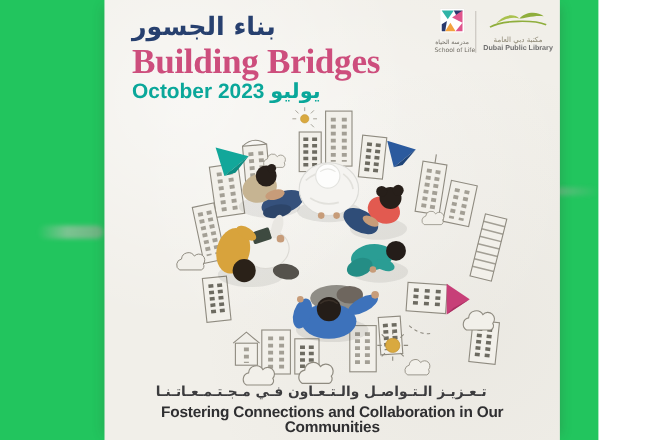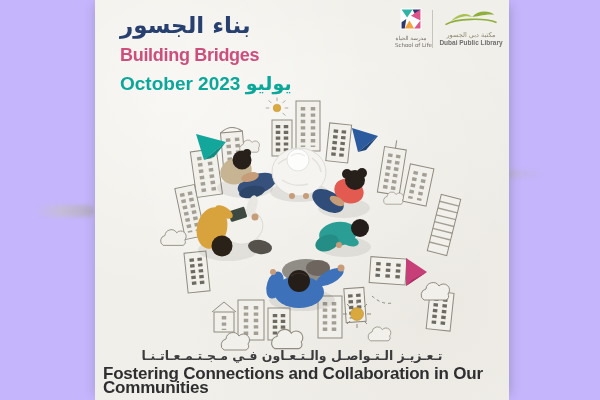--- a/index.html
+++ b/index.html
@@ -1,35 +1,35 @@
 <!DOCTYPE html>
 <html><head>
 <meta charset="utf-8">
 <style>
   html,body{margin:0;padding:0;background:#ffffff;}
-  .frame{position:relative;width:600px;height:400px;overflow:hidden;
-         background:#c4b5fd;font-family:"Liberation Sans","DejaVu Sans",sans-serif;}
+  .frame{position:relative;width:544px;height:400px;overflow:hidden;
+         background:#22c55e;font-family:"Liberation Sans","DejaVu Sans",sans-serif;}
   .band-smudge{position:absolute;filter:blur(2px);opacity:.55;}
   .smudge-left{left:34px;top:205px;width:60px;height:12px;
       background:linear-gradient(to left,#a8a49c 0%,#c6c3bc 55%,rgba(198,195,188,0) 100%);
       border-radius:6px;}
   .smudge-right{left:506px;top:170px;width:40px;height:8px;
       background:linear-gradient(to right,#b7b4ad 0%,rgba(183,180,173,0) 100%);
       border-radius:4px;opacity:.4;}
   .poster{position:absolute;left:95px;top:0;width:414px;height:400px;
       background-color:#f1efe9;
       background-image:
         radial-gradient(circle at 18% 22%, rgba(255,255,255,.5) 0%, rgba(255,255,255,0) 45%),
         radial-gradient(circle at 80% 75%, rgba(120,115,100,.05) 0%, rgba(120,115,100,0) 55%),
         radial-gradient(circle at 55% 40%, rgba(255,255,255,.35) 0%, rgba(255,255,255,0) 60%);
       box-shadow:6px 0 10px -5px rgba(60,55,45,.25), -6px 0 10px -5px rgba(60,55,45,.18);}
   .title-block{position:absolute;left:25px;top:10px;width:270px;}
   .title-ar{font-family:"DejaVu Sans",sans-serif;font-weight:bold;font-size:23px;
       line-height:30px;color:#27406f;}
-  .title-en{font-weight:bold;font-size:18px;line-height:31px;color:#cd4e7d;letter-spacing:-.3px;}
+  .title-en{font-weight:bold;font-size:32px;line-height:31px;color:#cd4e7d;letter-spacing:-.3px;font-family:Liberation Serif, serif;}
   .date-line{font-family:"Liberation Sans","DejaVu Sans",sans-serif;
       font-weight:bold;font-size:19px;line-height:25px;color:#0aa79a;}
   .logo-lockup{position:absolute;left:300px;top:8px;width:112px;height:44px;display:flex;}
   .sol{width:32px;text-align:center;}
   .sol-text-ar,.sol-text-en{font-size:5.5px;line-height:6px;color:#6f6b63;
       font-family:"DejaVu Sans",sans-serif;margin-top:1px;white-space:nowrap;}
   .logo-divider{width:1px;height:38px;background:#c7c4bd;margin:2px 5px 0 5px;}
   .dpl{width:66px;text-align:center;}
   .dpl-text-ar{font-size:6.5px;line-height:7px;color:#8d8773;
       font-family:"DejaVu Sans",sans-serif;white-space:nowrap;}
@@ -37,22 +37,22 @@
   .illustration{position:absolute;left:0;top:0;}
   .bld{fill:#f2f0ea;stroke:#8f8b80;stroke-width:1;}
   .win{stroke:#8f8b80;stroke-width:4.5;stroke-dasharray:3.4 3;fill:none;opacity:.8;}
   .winD{stroke:#565349;stroke-width:4.5;stroke-dasharray:3.2 2.6;fill:none;opacity:.85;}
   .stripes{stroke:#8f8b80;stroke-width:1.4;fill:none;opacity:.8;}
   .cld{fill:#f2f0ea;stroke:#8f8b80;stroke-width:1;}
   .sketch{stroke:#8f8b80;stroke-width:1;fill:none;}
   .footer-ar{position:absolute;left:15px;top:348px;width:364px;text-align:center;
       direction:rtl;font-family:"DejaVu Sans",sans-serif;font-weight:bold;
       font-size:12.5px;line-height:16px;color:#3c3c3e;letter-spacing:.4px;}
-  .footer-en{position:absolute;left:8px;top:367px;width:398px;text-align:left;
-      font-weight:bold;font-size:17px;line-height:14px;color:#2f2f31;letter-spacing:-.2px;}
+  .footer-en{position:absolute;left:8px;top:367px;width:398px;text-align:center;
+      font-weight:bold;font-size:14px;line-height:14px;color:#2f2f31;letter-spacing:-.2px;}
 </style>
 </head>
 <body>
 
 <div class="frame">
 
   <div class="band-smudge smudge-left"></div>
   <div class="band-smudge smudge-right"></div>
 
   <div class="poster">
@@ -77,21 +77,21 @@
         <div class="sol-text-ar">مدرسة الحياة</div>
         <div class="sol-text-en">School of Life</div>
       </div>
       <div class="logo-divider"></div>
       <div class="dpl">
         <svg width="56" height="20" viewBox="0 0 50 18">
           <path d="M2,15 C12,9 38,9 48,13" stroke="#8fae3c" stroke-width="1.4" fill="none"></path>
           <path d="M7,12 C14,4 22,4 26,8 C20,6 12,9 7,12 Z" fill="#a9c14e"></path>
           <path d="M26,8 C31,2 41,2 46,6 C38,5 30,8 26,8 Z" fill="#8fae3c"></path>
         </svg>
-        <div class="dpl-text-ar">مكتبة دبي الجسور</div>
+        <div class="dpl-text-ar">مكتبة دبي العامة</div>
         <div class="dpl-text-en">Dubai Public Library</div>
       </div>
     </div>
   </div>
 
   <svg class="illustration" width="600" height="400" viewBox="0 0 600 400">
 
     <g>
 
       <g transform="rotate(-8 206 170)">

